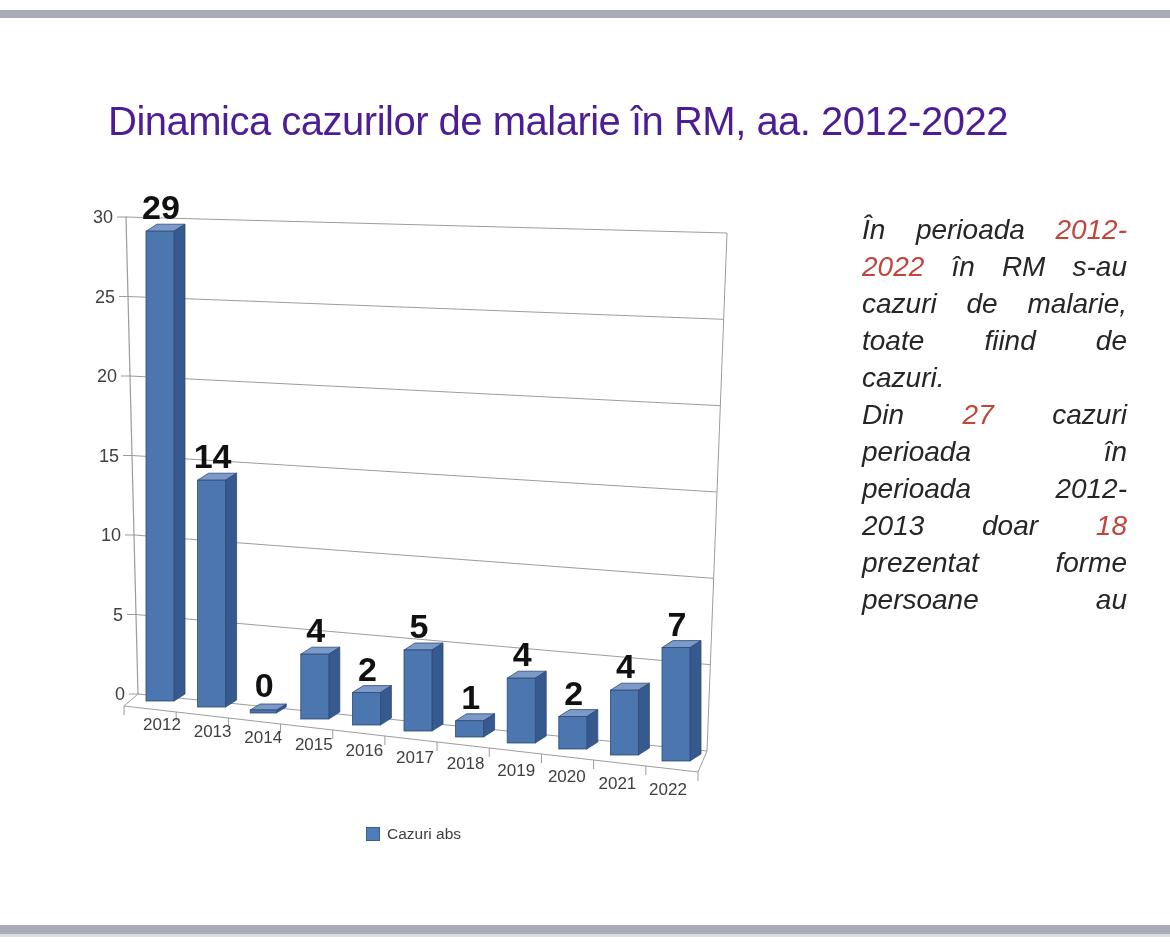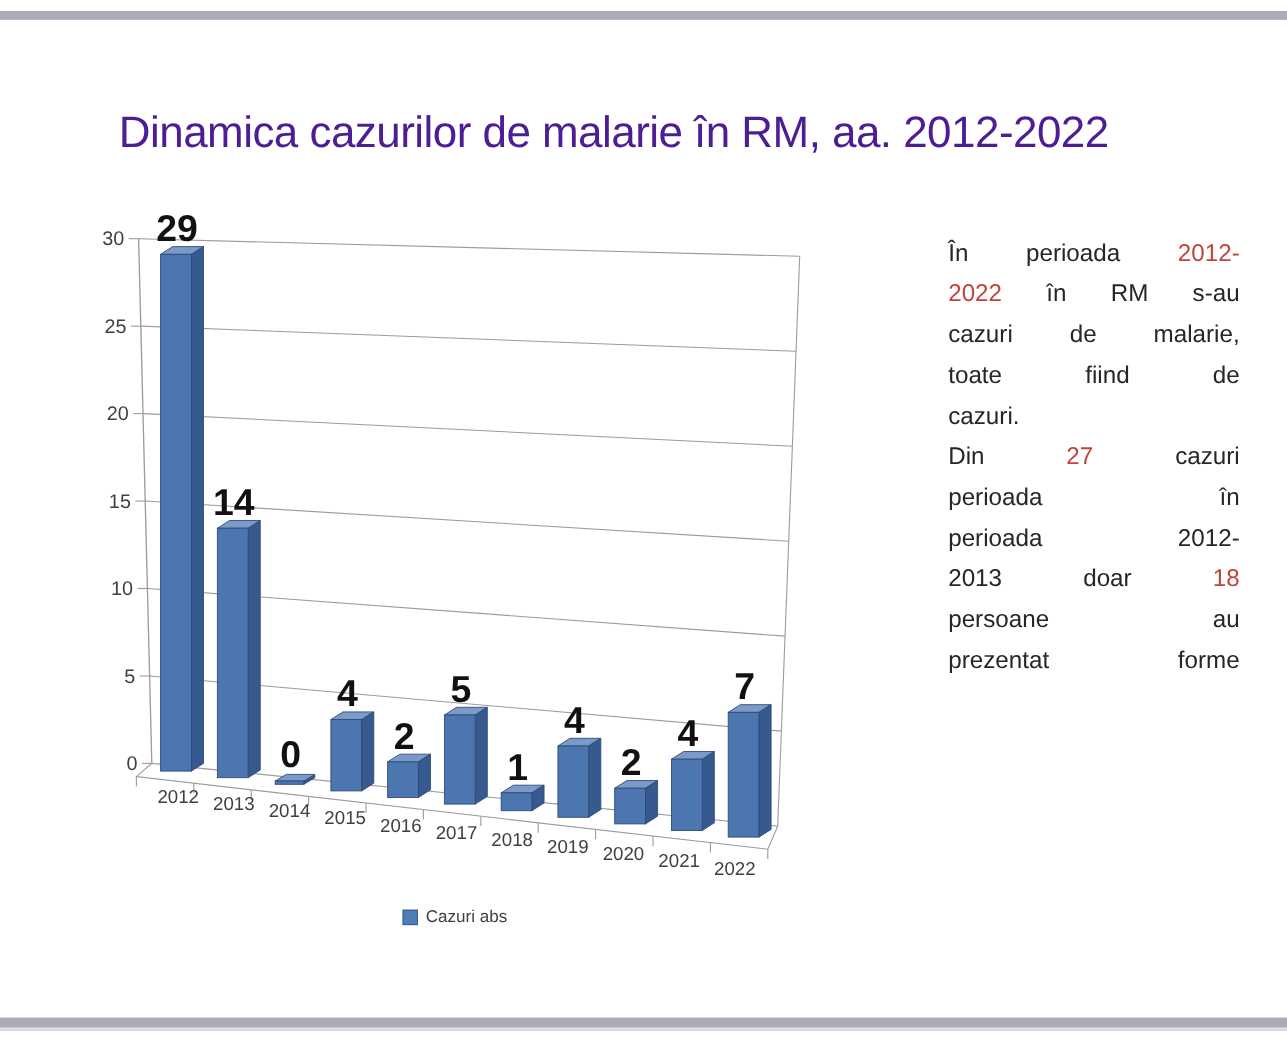--- a/index.html
+++ b/index.html
@@ -18,21 +18,21 @@
   .legend{
     position:absolute;left:366px;top:825px;display:flex;align-items:center;
   }
   .legend .swatch{
     width:12px;height:12px;background:var(--swatch,#4f7db8);
     border:1px solid var(--swatch-border,#3a5f97);margin-right:7px;display:inline-block;
   }
   .legend .legend-label{font-size:15.5px;color:#404040;}
   .annotation{
     position:absolute;left:862px;top:211px;width:265px;
-    font-size:22px;line-height:37px;color:var(--ann-text,#262626);
+    font-size:28px;line-height:37px;color:var(--ann-text,#262626);font-style:italic;
   }
   .ann-line{white-space:nowrap;}
   .ann-line.just{display:flex;justify-content:space-between;}
   .red{color:var(--ann-red,#c2453c);}
 </style>
 </head>
 <body>
 
 <div class="slide">
   <div class="edge top"></div>
@@ -172,23 +172,23 @@
       <div class="ann-line just">
         <span>perioada</span>
         <span>2012-</span>
       </div>
       <div class="ann-line just">
         <span>2013</span>
         <span>doar</span>
         <span class="red">18</span>
       </div>
       <div class="ann-line just">
+        <span>prezentat</span>
+        <span>forme</span>
+      </div>
+      <div class="ann-line just">
         <span>persoane</span>
         <span>au</span>
-      </div>
-      <div class="ann-line just">
-        <span>prezentat</span>
-        <span>forme</span>
       </div>
     </div>
 
   <div class="edge bottom"></div>
 </div>
 
 </body></html>

